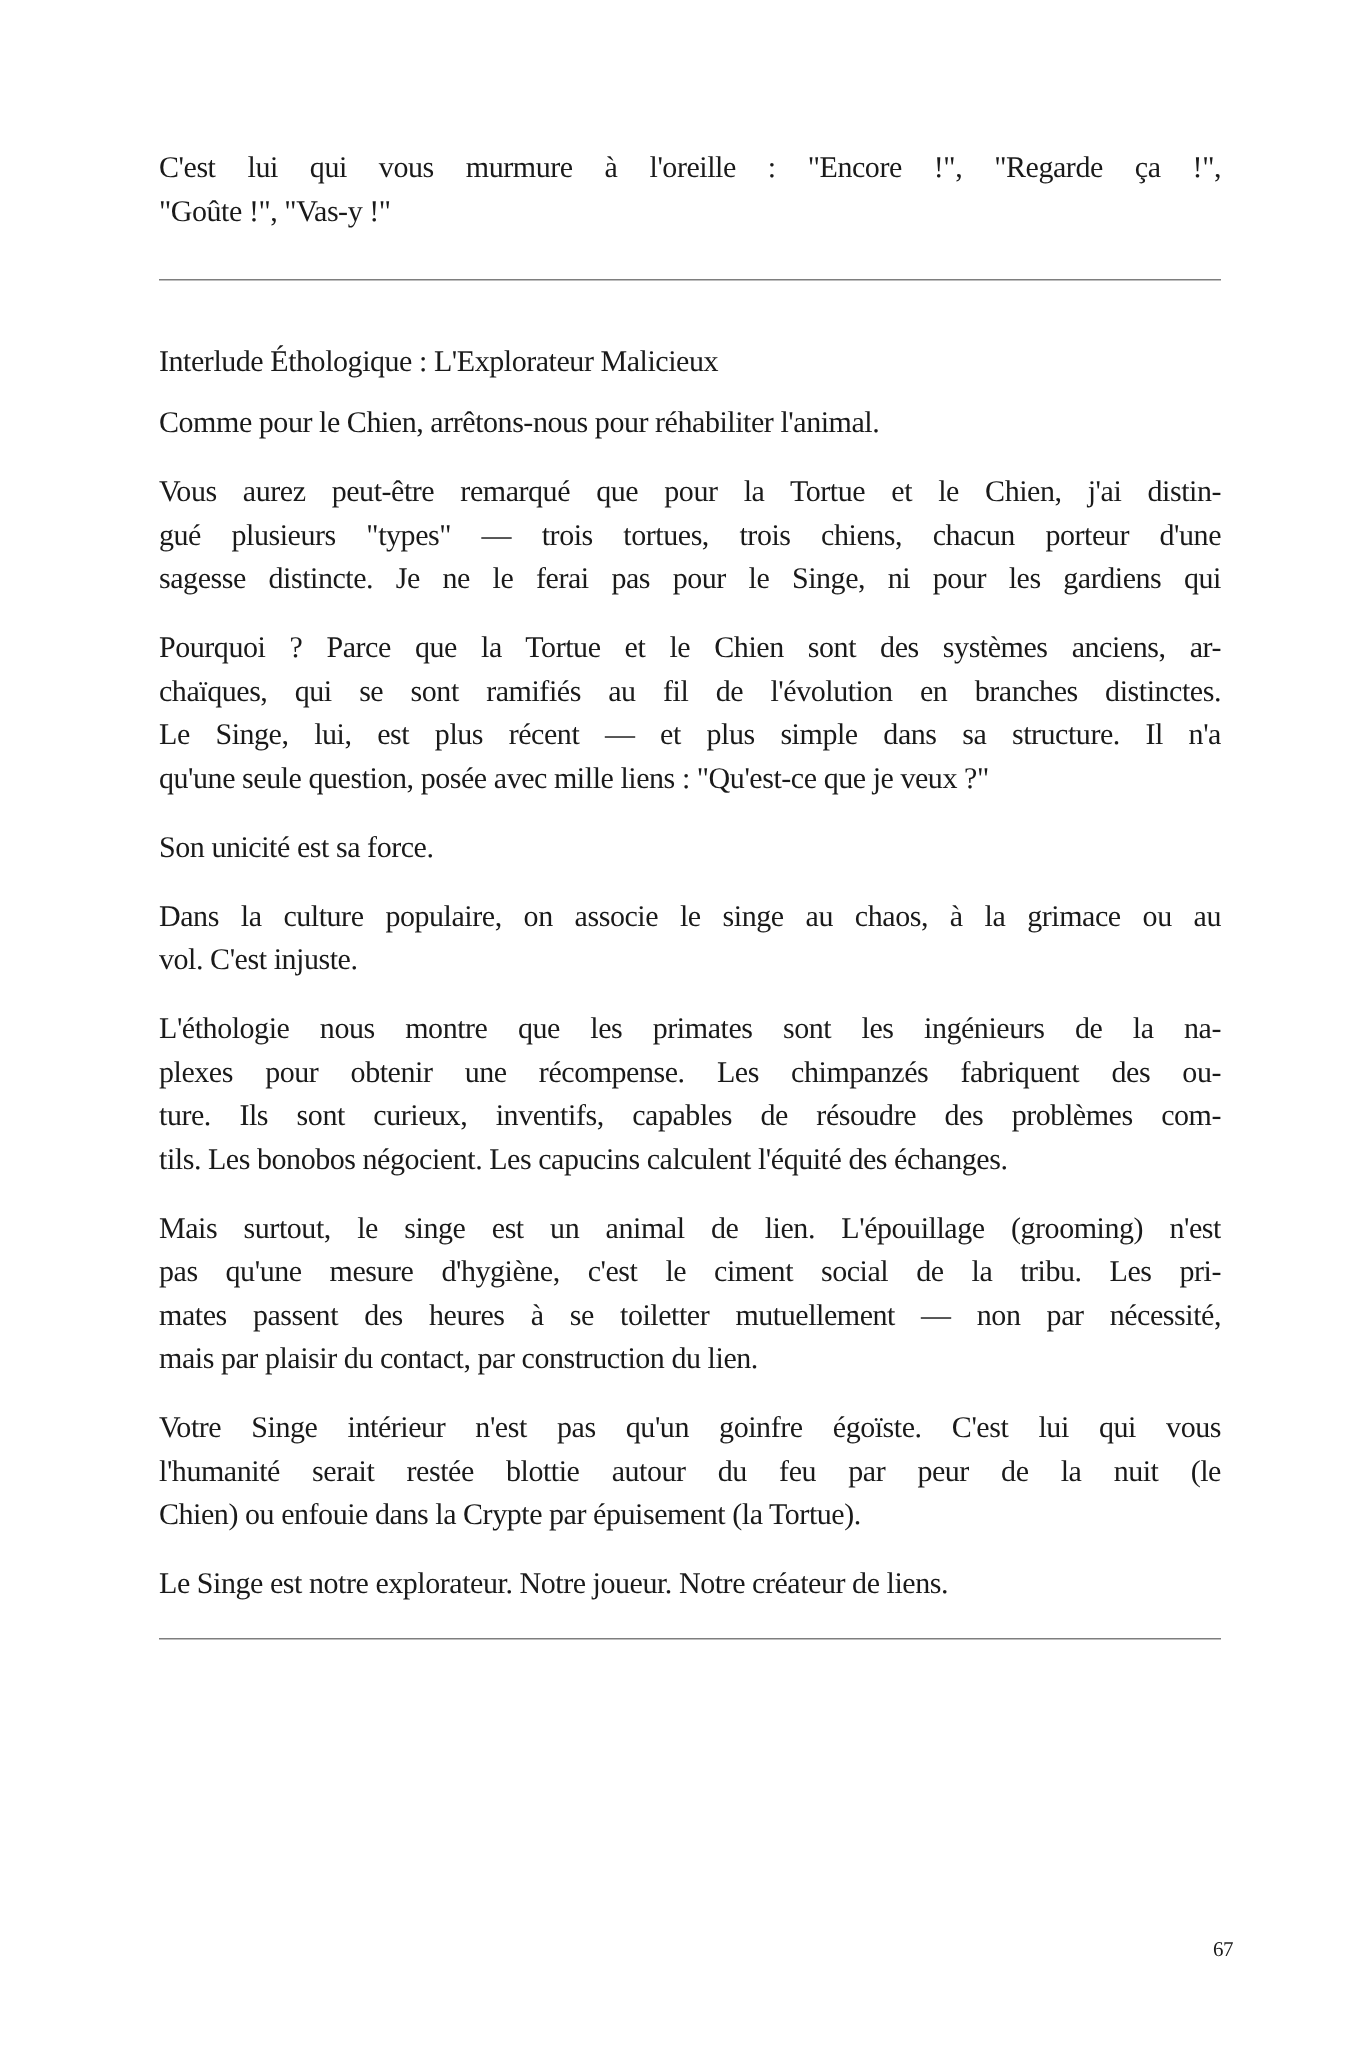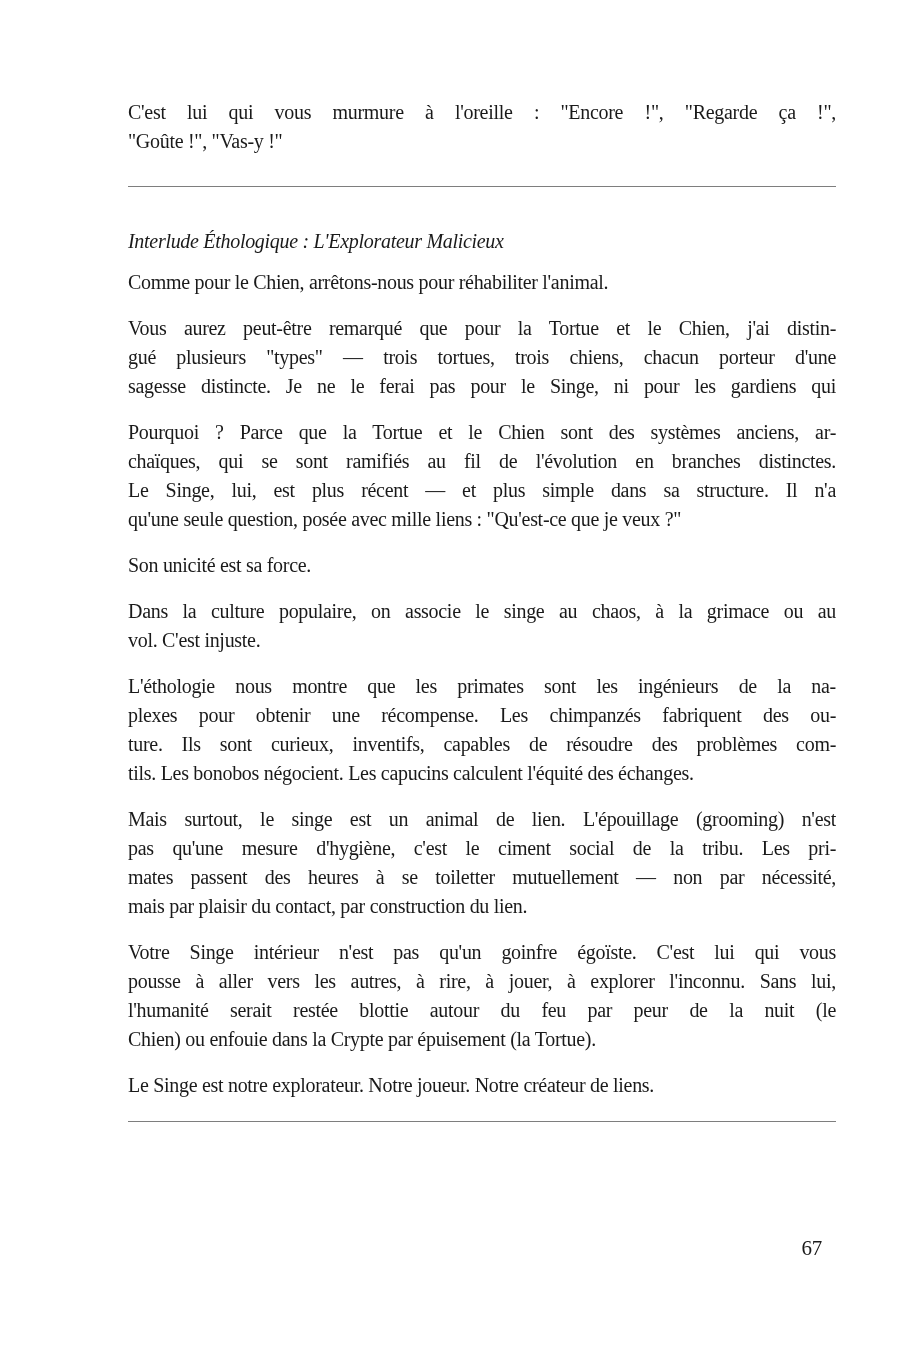--- a/index.html
+++ b/index.html
@@ -13,30 +13,29 @@
     background: #ffffff;
     font-family: "Liberation Serif", "DejaVu Serif", serif;
     color: #1a1a1a;
     font-size: 20px;
     line-height: 29px;
     letter-spacing: -0.3px;
     overflow: hidden;
   }
   .text-column {
     position: absolute;
-    left: 128px;
+    left: 106px;
     top: 98px;
     width: 708px;
   }
   .paragraph {
     margin: 0 0 17px 0;
   }
   .heading {
     margin: 0 0 12px 0;
-    font-style: italic;
   }
   .line {
     text-align: left;
   }
   .line.j {
     text-align: justify;
     text-align-last: justify;
     height: 29px;
     overflow: hidden;
   }
@@ -48,23 +47,23 @@
     border-top: 1px solid #7e7e7e;
     margin: 30px 0 40px 0;
     width: 100%;
   }
   .text-column hr.rule:last-of-type {
     margin-top: 21px;
     margin-bottom: 0;
   }
   .page-number {
     position: absolute;
-    top: 1234px;
+    top: 1286px;
     right: 78px;
-    font-size: 21px;
+    font-size: 14px;
     line-height: 29px;
     color: #1a1a1a;
   }
 </style>
 </head>
 <body>
 
 <div class="text-column">
     <div class="paragraph">
       <div class="line j"><span>C'est lui qui vous murmure à l'oreille : "Encore !", "Regarde ça !",</span></div>
@@ -102,21 +101,20 @@
       <div class="line"><span>tils. Les bonobos négocient. Les capucins calculent l'équité des échanges.</span></div>
     </div>
     <div class="paragraph">
       <div class="line j"><span>Mais surtout, le singe est un </span><strong>animal de lien</strong><span>. L'épouillage (grooming) n'est</span></div>
       <div class="line j"><span>pas qu'une mesure d'hygiène, c'est le ciment social de la tribu. Les pri-</span></div>
       <div class="line j"><span>mates passent des heures à se toiletter mutuellement — non par nécessité,</span></div>
       <div class="line"><span>mais par plaisir du contact, par construction du lien.</span></div>
     </div>
     <div class="paragraph">
       <div class="line j"><span>Votre Singe intérieur n'est pas qu'un goinfre égoïste. C'est lui qui vous</span></div>
-      <div class="line j"><span>pousse à aller vers les autres, à rire, à jouer, à explorer l'inconnu. Sans lui,</span></div>
       <div class="line j"><span>l'humanité serait restée blottie autour du feu par peur de la nuit (le</span></div>
       <div class="line"><span>Chien) ou enfouie dans la Crypte par épuisement (la Tortue).</span></div>
     </div>
     <div class="paragraph">
       <div class="line"><span>Le Singe est notre explorateur. Notre joueur. Notre créateur de liens.</span></div>
     </div>
     <hr class="rule">
   </div>
 
 <div class="page-number">67</div>

